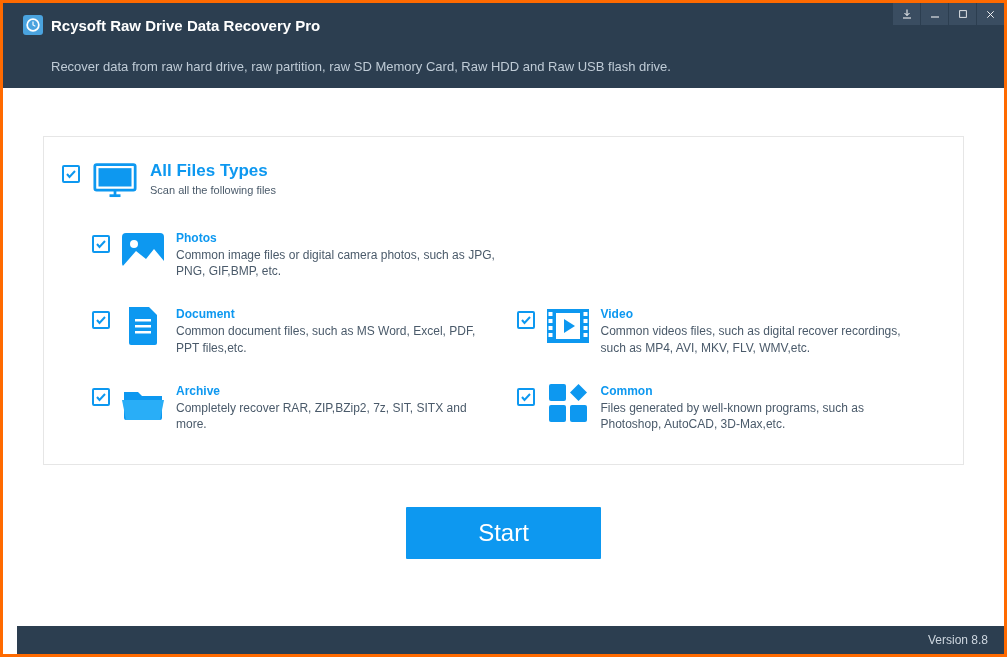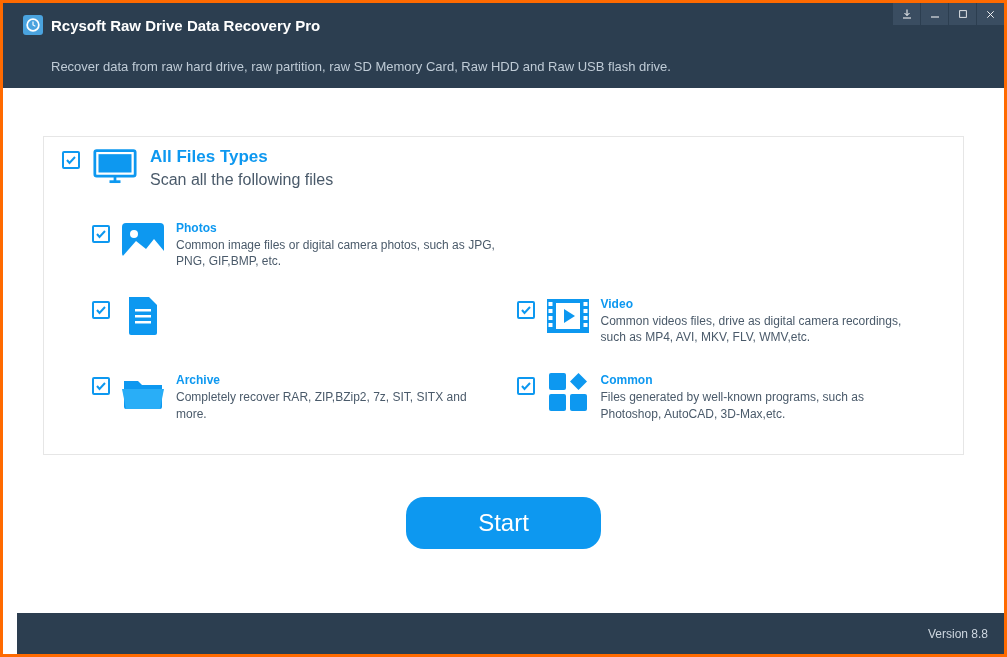--- a/index.html
+++ b/index.html
@@ -5,37 +5,37 @@
 * { margin: 0; padding: 0; box-sizing: border-box; font-family: "Segoe UI", Arial, sans-serif; }
 body { width: 1007px; height: 657px; background: #fff; border: 3px solid #ff6a00; overflow: hidden; }
 .header { background: #2c3e50; padding: 12px 20px 14px 20px; position: relative; }
 .header-top { display: flex; align-items: center; gap: 8px; }
 .logo { width: 20px; height: 20px; background: #4aa3df; border-radius: 3px; display: flex; align-items: center; justify-content: center; }
 .title { color: #fff; font-size: 15px; font-weight: bold; }
 .subtitle { color: #bfcbd6; font-size: 13px; margin-top: 24px; margin-left: 28px; }
 .win-controls { position: absolute; top: 0; right: 0; display: flex; }
 .win-btn { width: 28px; height: 22px; display: flex; align-items: center; justify-content: center; color: #fff; font-size: 11px; background: #3a4d61; border-left:1px solid #2c3e50; cursor: pointer; }
 .content { padding: 48px 40px 0 40px; }
-.panel { border: 1px solid #e6e6e6; padding: 10px 22px 28px 18px; }
+.panel { border: 1px solid #e6e6e6; padding: 24px 22px 28px 18px; }
 .category { display: flex; align-items: flex-start; gap: 12px; }
 .master { margin-bottom: 30px; }
 .row { display: flex; margin-bottom: 28px; padding-left: 30px; }
 .row .category { width: 50%; padding-right: 20px; }
 .checkbox { width: 18px; height: 18px; border: 2px solid #0d98f0; border-radius: 2px; flex-shrink: 0; display: flex; align-items: center; justify-content: center; margin-top: 4px; cursor: pointer; }
 .checkmark { color: #0d98f0; }
 .icon { width: 42px; height: 38px; flex-shrink:0; display:flex; align-items:center; justify-content:center; }
 .master .icon { width: 46px; height: 40px; }
 .cat-text { flex:1; }
 .cat-title { color: #0d98f0; font-size: 12px; font-weight: 600; margin-bottom: 2px; }
 .master .cat-title { font-size: 17px; font-weight: 600; color:#0d98f0; }
 .cat-desc { color: #4a5a6a; font-size: 12px; line-height: 1.35; }
-.master .cat-desc { font-size: 16px; color:#4a5a6a; }
+.master .cat-desc { font-size: 11px; color:#4a5a6a; }
 .start-row { text-align:center; margin-top: 42px; }
-.start-btn { background: #0d98f0; color: #fff; border: none; border-radius: 18px; padding: 12px 72px; font-size: 24px; cursor:pointer; }
-.footer { background:#2c3e50; height:41px; color:#cdd6df; font-size:12px; display:flex; align-items:center; justify-content:flex-end; padding-right:16px; position:absolute; bottom:3px; left:17px; right:3px; }
+.start-btn { background: #0d98f0; color: #fff; border: none; border-radius: 1px; padding: 12px 72px; font-size: 24px; cursor:pointer; }
+.footer { background:#2c3e50; height:28px; color:#cdd6df; font-size:12px; display:flex; align-items:center; justify-content:flex-end; padding-right:16px; position:absolute; bottom:3px; left:17px; right:3px; }
 svg { display:block; }
 </style>
 </head>
 <body>
 
 <div class="header">
   <div class="header-top">
     <div class="logo">
       <svg width="14" height="14" viewBox="0 0 24 24">
           <circle cx="12" cy="12" r="10" fill="none" stroke="#fff" stroke-width="3"></circle>
@@ -121,20 +121,24 @@
               <polyline points="4 12 9 18 20 6"></polyline>
             </svg>
           </div>
         <div class="icon">
           <svg width="32" height="38" viewBox="0 0 32 38">
               <path d="M2 0 H22 L30 8 V36 A2 2 0 0 1 28 38 H4 A2 2 0 0 1 2 36 Z" fill="#0d98f0"></path>
               <rect x="8" y="12" width="16" height="2.5" fill="#fff"></rect>
               <rect x="8" y="18" width="16" height="2.5" fill="#fff"></rect>
               <rect x="8" y="24" width="16" height="2.5" fill="#fff"></rect>
             </svg>
+        </div>
+        <div class="cat-text">
+          <div class="cat-title">Document</div>
+          <div class="cat-desc">Common document files, such as MS Word, Excel, PDF, PPT files,etc.</div>
         </div>
       </div>
       <div class="category">
         <div class="checkbox">
             <svg class="checkmark" width="12" height="12" viewBox="0 0 24 24" fill="none" stroke="currentColor" stroke-width="4">
               <polyline points="4 12 9 18 20 6"></polyline>
             </svg>
           </div>
         <div class="icon">
           <svg width="42" height="34" viewBox="0 0 42 34">
@@ -148,21 +152,21 @@
               <rect x="36.5" y="3" width="4" height="4" fill="#fff"></rect>
               <rect x="36.5" y="10" width="4" height="4" fill="#fff"></rect>
               <rect x="36.5" y="17" width="4" height="4" fill="#fff"></rect>
               <rect x="36.5" y="24" width="4" height="4" fill="#fff"></rect>
               <rect x="9" y="4" width="24" height="26" fill="#fff"></rect>
               <path d="M17 10 L28 17 L17 24 Z" fill="#0d98f0"></path>
             </svg>
         </div>
         <div class="cat-text">
           <div class="cat-title">Video</div>
-          <div class="cat-desc">Common videos files, drive as digital camera recordings, such as MP4, AVI, MKV, FLV, WMV,etc.</div>
+          <div class="cat-desc">Common videos files, such as digital recover recordings, such as MP4, AVI, MKV, FLV, WMV,etc.</div>
         </div>
       </div>
     </div>
 
     <div class="row" style="margin-bottom:4px;">
       <div class="category">
         <div class="checkbox">
             <svg class="checkmark" width="12" height="12" viewBox="0 0 24 24" fill="none" stroke="currentColor" stroke-width="4">
               <polyline points="4 12 9 18 20 6"></polyline>
             </svg>

